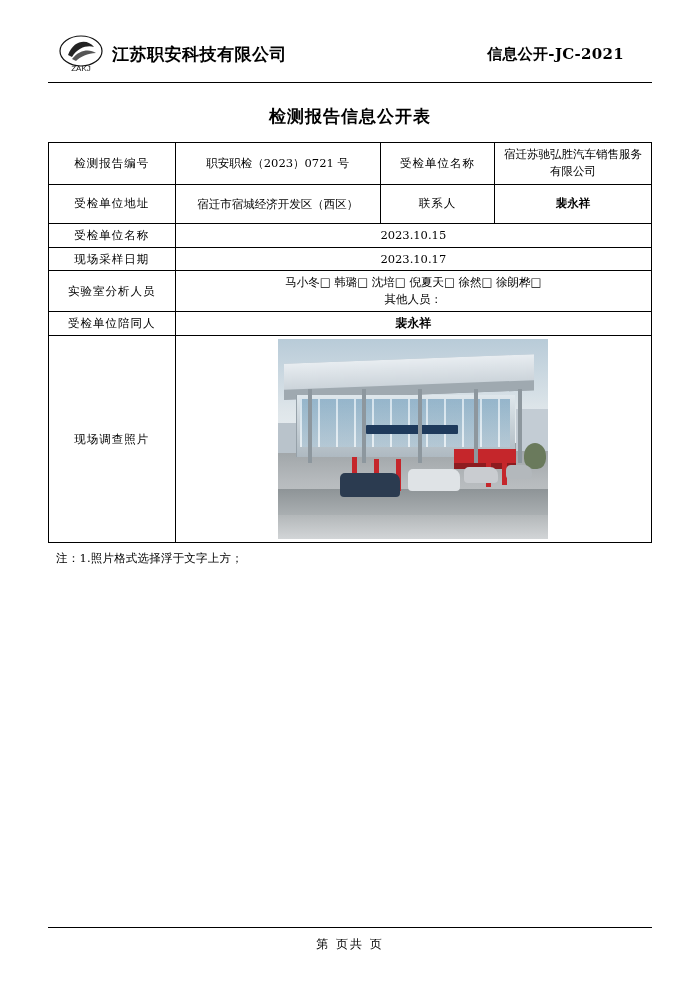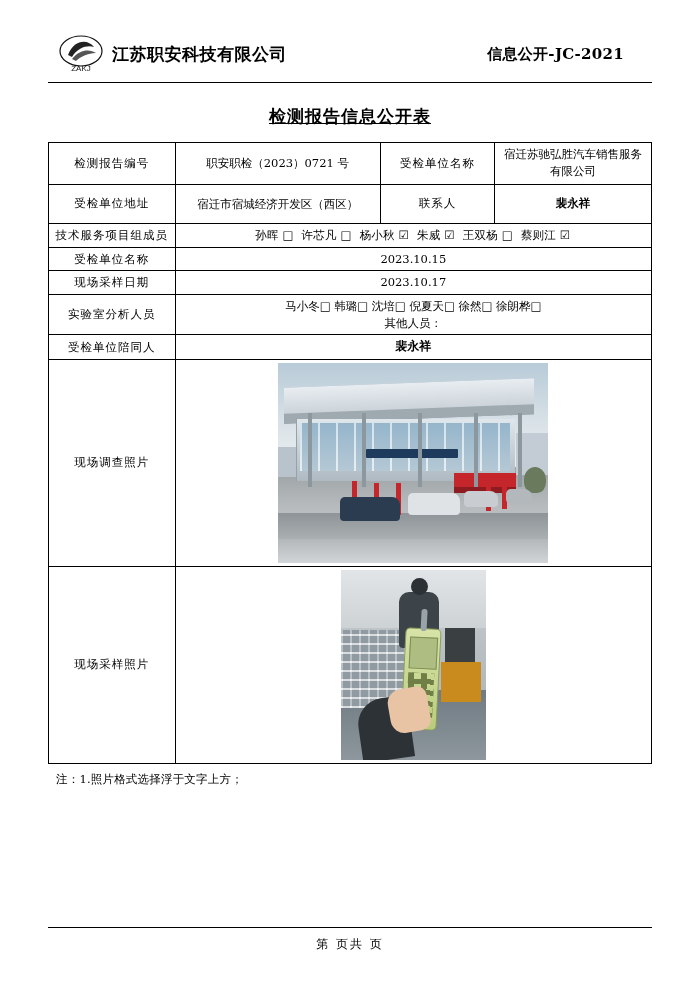--- a/index.html
+++ b/index.html
@@ -62,21 +62,20 @@
   }
 
   
   .doc-title {
     text-align: center;
     font-size: 17px;
     font-weight: bold;
     letter-spacing: 1px;
     margin: 22px 0 14px 0;
     font-family: "DejaVu Serif", "Liberation Serif", serif;
-    text-decoration: underline;
   }
 
   
   table.main {
     border-collapse: collapse;
     width: 100%;
     table-layout: fixed;
     margin-top: 12px;
   }
   table.main td {
@@ -317,24 +316,20 @@
         <td class="lbl">检测报告编号</td>
         <td class="val">职安职检（2023）0721 号</td>
         <td class="lbl">受检单位名称</td>
         <td class="val" style="line-height:1.5">宿迁苏驰弘胜汽车销售服务有限公司</td>
       </tr>
       <tr>
         <td class="lbl">受检单位地址</td>
         <td class="val" style="padding:10px 6px;line-height:1.6">宿迁市宿城经济开发区（西区）</td>
         <td class="lbl">联系人</td>
         <td class="val-bold">裴永祥</td>
-      </tr>
-      <tr>
-        <td class="lbl">技术服务项目组成员</td>
-        <td class="cklist" colspan="3" id="ck-team"><span class="nm">孙晖 □</span><span class="gap"></span><span class="nm">许芯凡 □</span><span class="gap"></span><span class="nm">杨小秋 ☑</span><span class="gap"></span><span class="nm">朱威 ☑</span><span class="gap"></span><span class="nm">王双杨 □</span><span class="gap"></span><span class="nm">蔡则江 ☑</span></td>
       </tr>
       <tr>
         <td class="lbl">受检单位名称</td>
         <td class="val" colspan="3">2023.10.15</td>
       </tr>
       <tr>
         <td class="lbl">现场采样日期</td>
         <td class="val" colspan="3">2023.10.17</td>
       </tr>
       <tr>
@@ -376,42 +371,20 @@
             <div class="flag" style="left:208px;top:118px;height:30px;"></div>
             <div class="flag" style="left:224px;top:118px;height:28px;"></div>
             <div class="car" style="left:62px;top:134px;width:60px;height:24px;background:#2b3b50;"></div>
             <div class="car" style="left:130px;top:130px;width:52px;height:22px;background:#dfe3e6;"></div>
             <div class="car" style="left:186px;top:128px;width:34px;height:16px;background:#c9ccd0;"></div>
             <div class="car" style="left:228px;top:126px;width:26px;height:14px;background:#b3b8bc;"></div>
             <div style="position:absolute;left:0;top:176px;width:100%;height:24px;background:linear-gradient(#b3b7b9,#d2d5d7);"></div>
           </div>
         </td>
       </tr>
-      <tr>
-        <td class="lbl">现场采样照片</td>
-        <td colspan="3" class="photo-cell">
-          <div class="photo-box p2">
-            <div class="bg"></div>
-            <div class="wall"></div>
-            <div class="floor"></div>
-            <div class="rail"></div>
-            <div class="cabinet"></div>
-            <div class="cabinet2"></div>
-            <div class="person"></div>
-            <div class="head"></div>
-            <div class="arm"></div>
-            <div class="meter">
-              <div class="mic"></div>
-              <div class="screen"></div>
-              <div class="keys"></div>
-            </div>
-            <div class="hand"></div>
-          </div>
-        </td>
-      </tr>
     </tbody>
   </table>
 
   <div class="note">注：1.照片格式选择浮于文字上方；</div>
 
   <div class="footer">
     <div class="footer-rule"></div>
     <div class="footer-text">第  页共   页</div>
   </div>
 </div>

